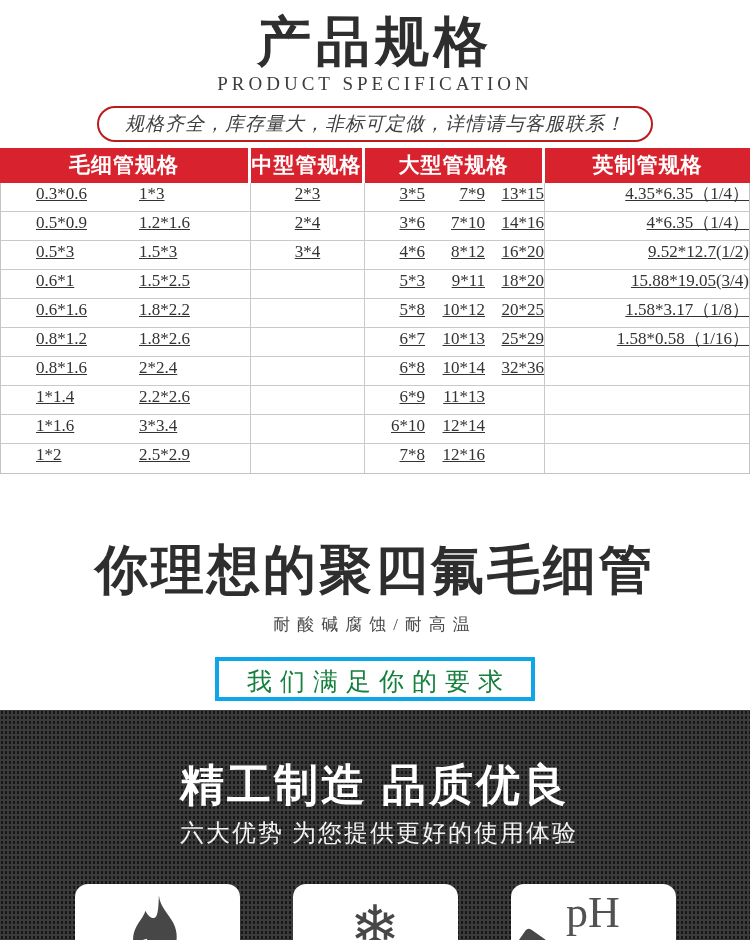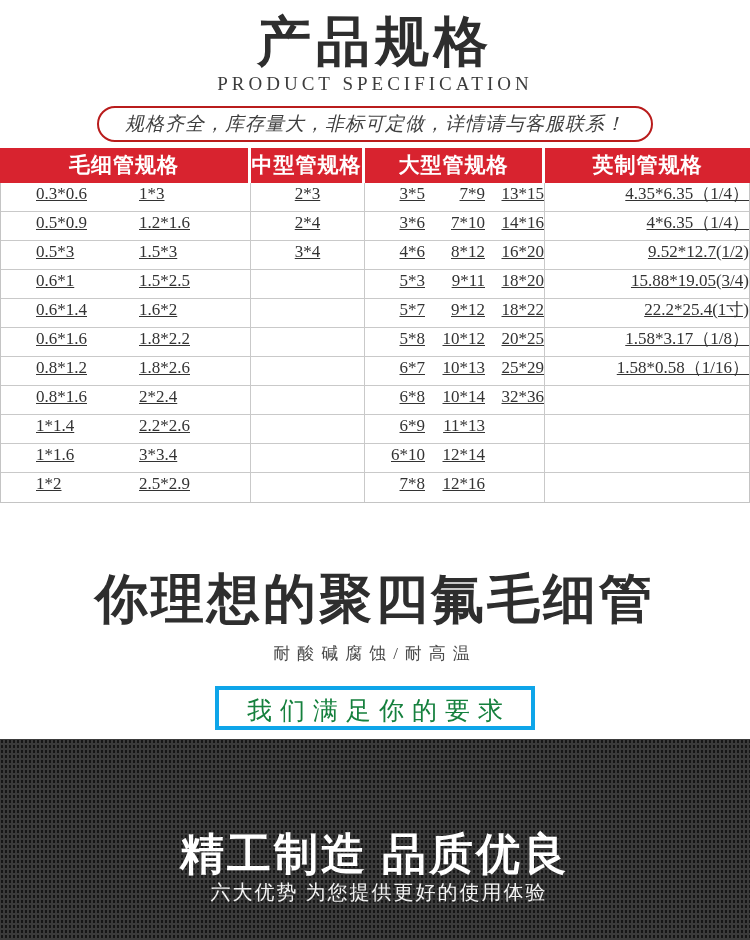--- a/index.html
+++ b/index.html
@@ -45,22 +45,22 @@
     display:inline-block;margin-top:22px;border:4px solid #0ea5e9;color:#15803d;
     font-size:25px;letter-spacing:8px;padding:6px 20px 0 28px;line-height:30px;
   }
   
   .dark{
     margin-top:9px;height:238px;overflow:hidden;text-align:center;
     background-color:#3b3b3b;
     background-image:radial-gradient(#161616 1.05px,rgba(0,0,0,0) 1.25px);
     background-size:4px 5px;
   }
-  .dark-title{padding-top:54px;font-size:44px;font-weight:bold;color:#ffffff;letter-spacing:3px;line-height:1;margin-top:40px;}
-  .dark-sub{margin-top:4px;font-size:20px;color:#f2f2f2;letter-spacing:2px;line-height:22px;padding-left:8px;}
+  .dark-title{padding-top:54px;font-size:44px;font-weight:bold;color:#ffffff;letter-spacing:3px;line-height:1;}
+  .dark-sub{margin-top:14px;font-size:24px;color:#f2f2f2;letter-spacing:2px;line-height:22px;padding-left:8px;}
   .cards{margin-top:40px;display:flex;justify-content:center;gap:53px;}
   .card{
     width:165px;height:110px;background:#ffffff;border-radius:13px;
     display:flex;align-items:flex-start;justify-content:center;
     position:relative;overflow:hidden;
   }
   .flame-svg{margin-top:9px;}
   .snow{font-family:"DejaVu Sans",sans-serif;font-size:60px;line-height:1;color:#474747;margin-top:13px;font-weight:bold;}
   .ph{font-family:Liberation Serif, serif;font-size:44px;line-height:1;color:#525252;margin-top:7px;}
   .ph-blob{
@@ -114,29 +114,20 @@
         <div class="tcell c6">9.52*12.7(1/2)</div>
       </div>
       <div class="trow">
         <div class="tcell c0">0.6*1</div>
         <div class="tcell c1">1.5*2.5</div>
         <div class="tcell c2"></div>
         <div class="tcell c3">5*3</div>
         <div class="tcell c4">9*11</div>
         <div class="tcell c5">18*20</div>
         <div class="tcell c6">15.88*19.05(3/4)</div>
-      </div>
-      <div class="trow">
-        <div class="tcell c0">0.6*1.4</div>
-        <div class="tcell c1">1.6*2</div>
-        <div class="tcell c2"></div>
-        <div class="tcell c3">5*7</div>
-        <div class="tcell c4">9*12</div>
-        <div class="tcell c5">18*22</div>
-        <div class="tcell c6">22.2*25.4(1寸)</div>
       </div>
       <div class="trow">
         <div class="tcell c0">0.6*1.6</div>
         <div class="tcell c1">1.8*2.2</div>
         <div class="tcell c2"></div>
         <div class="tcell c3">5*8</div>
         <div class="tcell c4">10*12</div>
         <div class="tcell c5">20*25</div>
         <div class="tcell c6">1.58*3.17（1/8）</div>
       </div>

